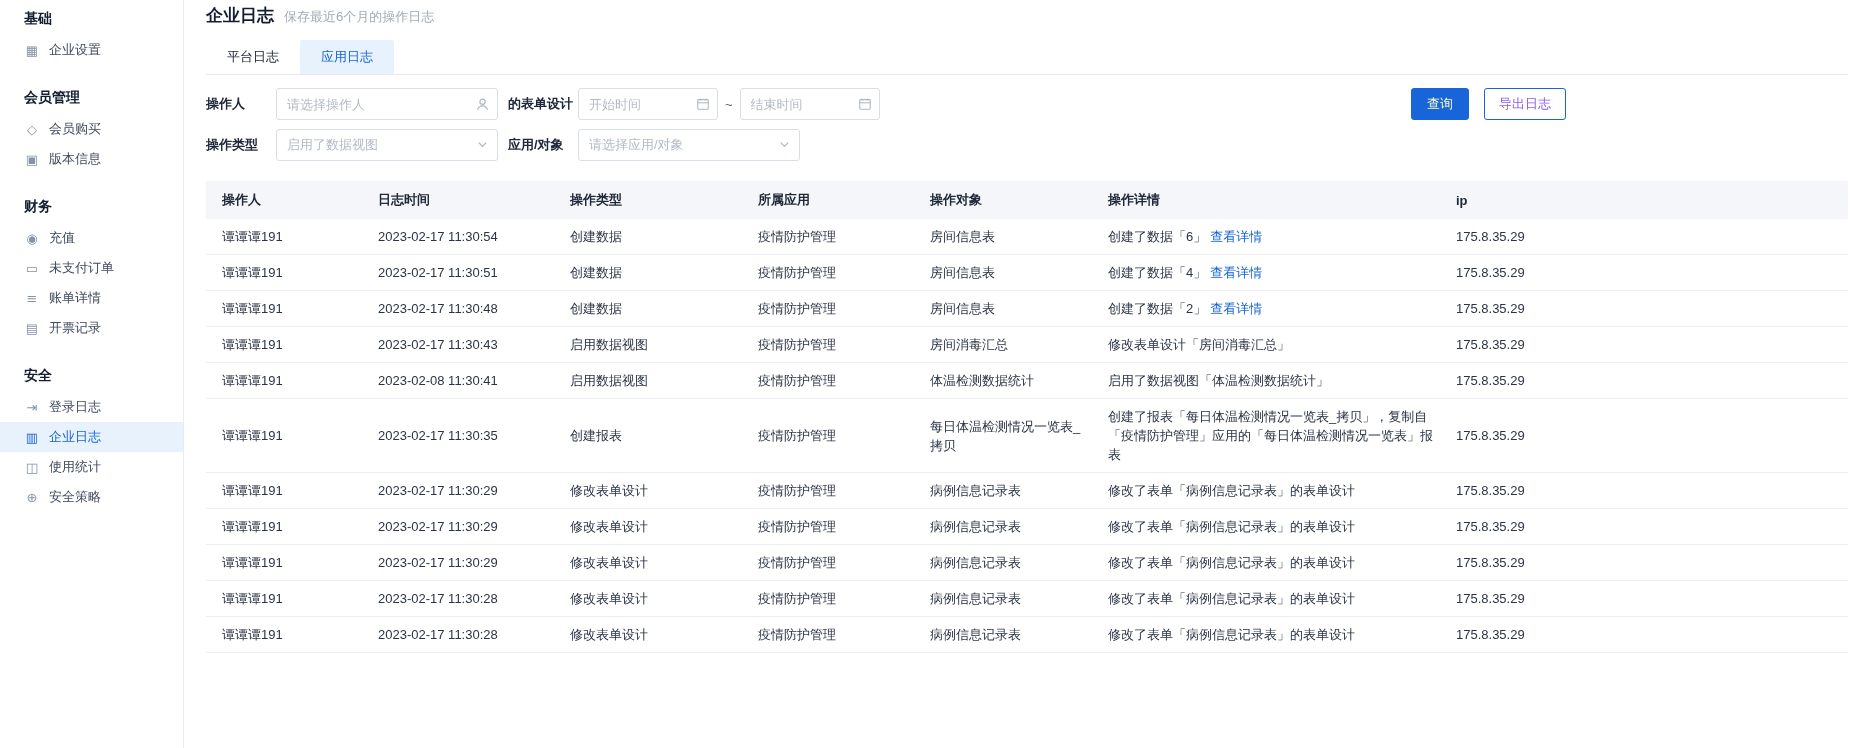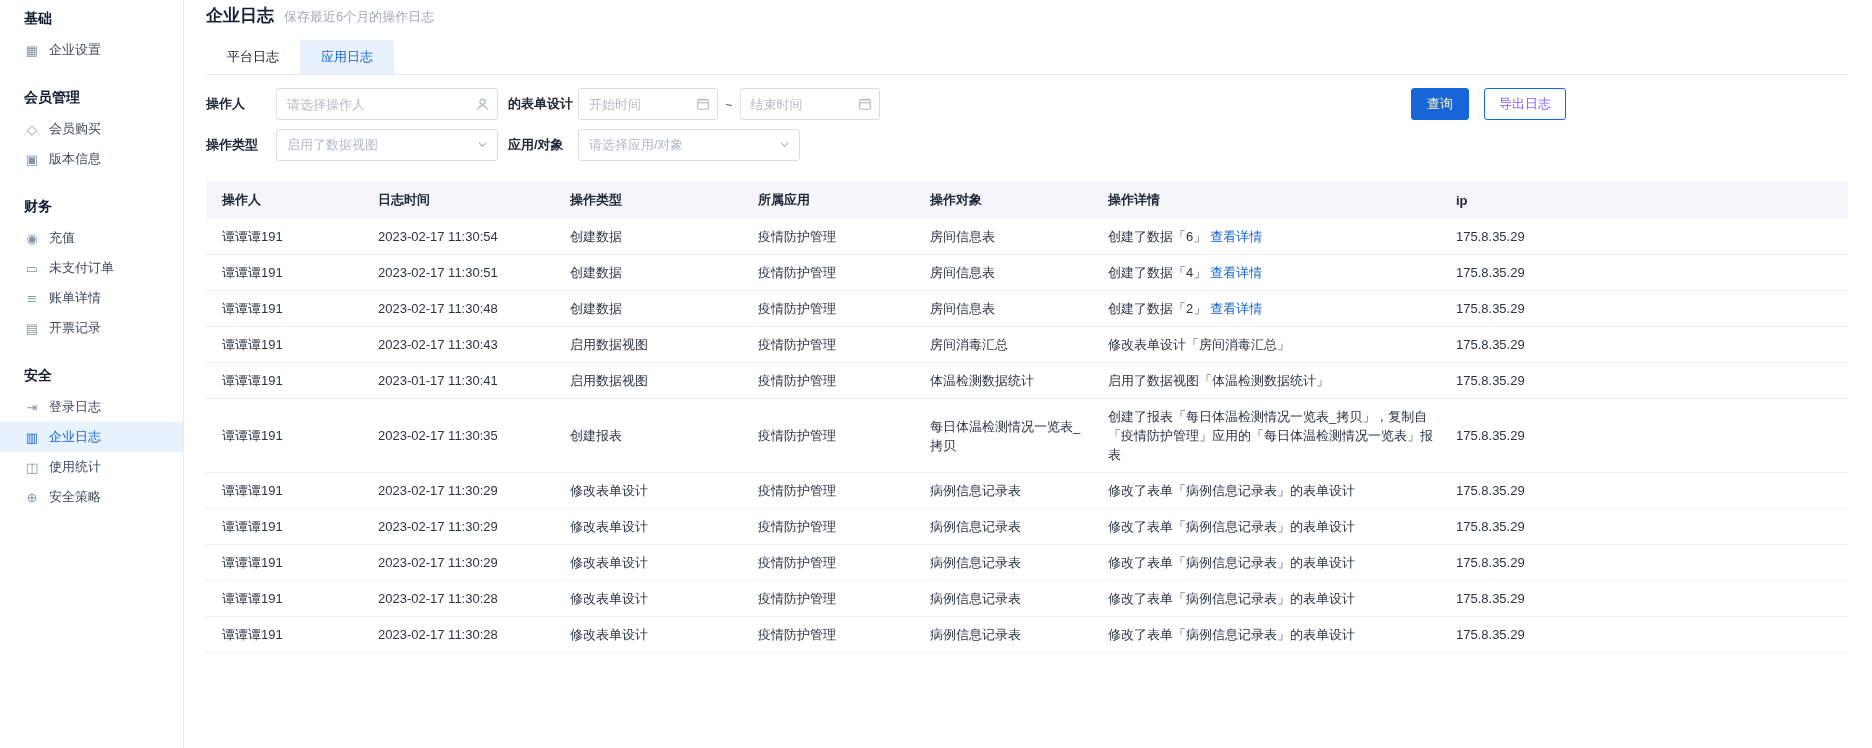--- a/index.html
+++ b/index.html
@@ -302,21 +302,21 @@
     <td>疫情防护管理</td>
     <td>房间消毒汇总</td>
     <td>
       <span class="detail-text">修改表单设计「房间消毒汇总」</span>
     </td>
     <td>175.8.35.29</td>
   </tr>
 
   <tr>
     <td>谭谭谭191</td>
-    <td>2023-01-17 11:30:41</td>
+    <td>2023-02-08 11:30:41</td>
     <td>启用数据视图</td>
     <td>疫情防护管理</td>
     <td>体温检测数据统计</td>
     <td>
       <span class="detail-text">启用了数据视图「体温检测数据统计」</span>
     </td>
     <td>175.8.35.29</td>
   </tr>
 
   <tr>

